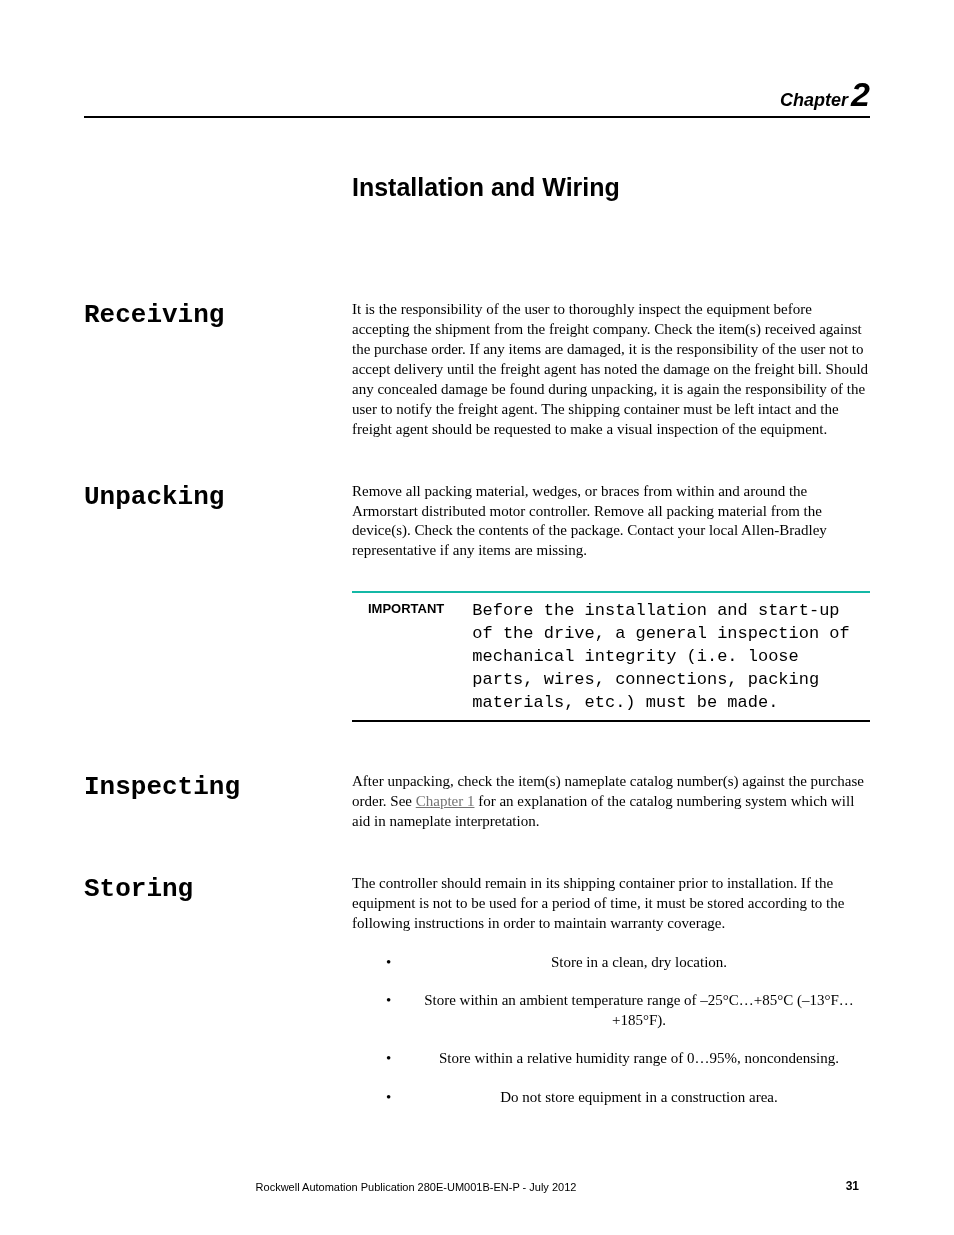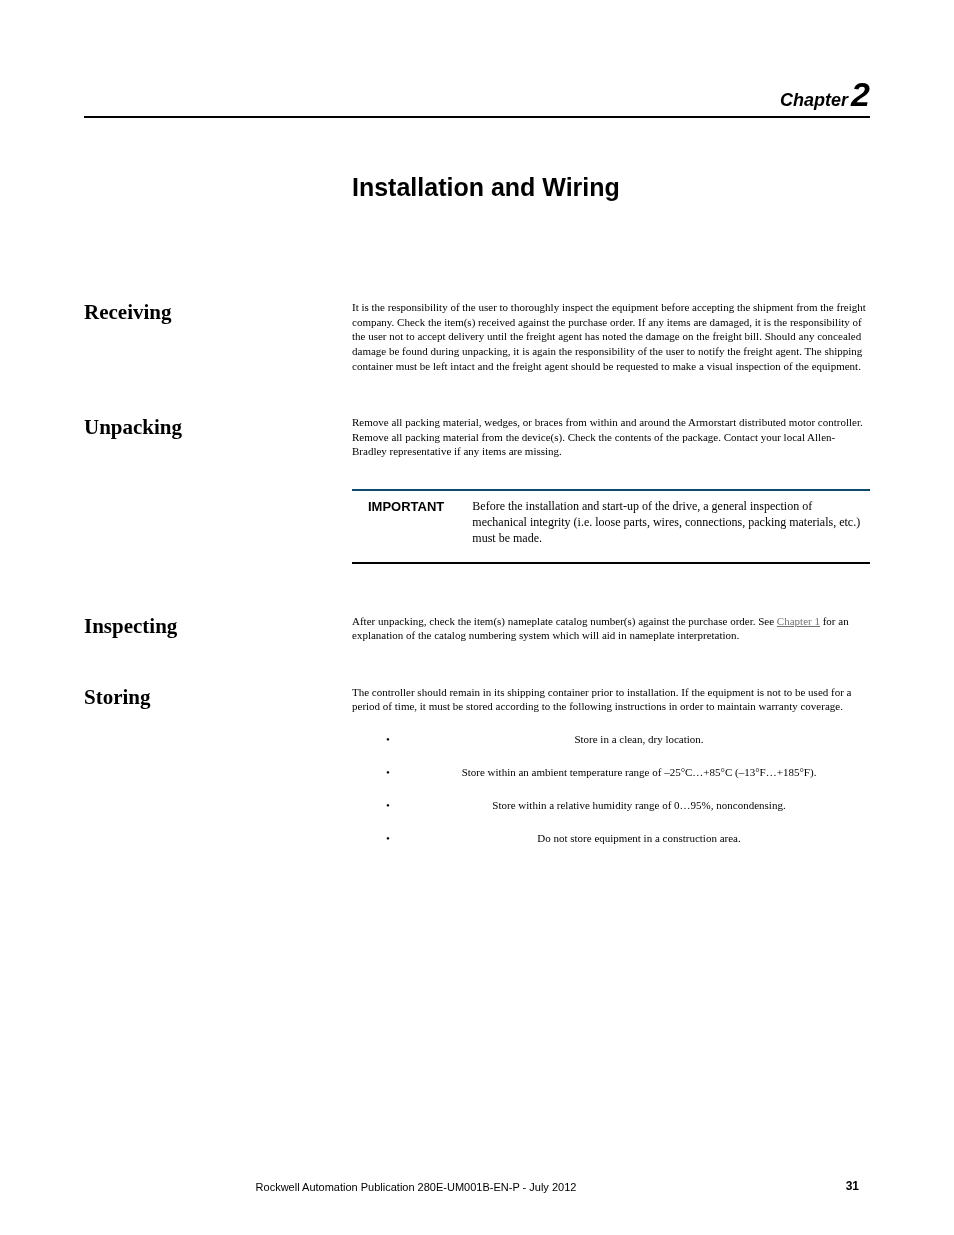--- a/index.html
+++ b/index.html
@@ -42,54 +42,54 @@
       display: flex;
       margin-bottom: 42px;
       align-items: flex-start;
     }
     .section-tight {
       margin-bottom: 30px;
     }
     .section-heading {
       width: 268px;
       flex: 0 0 268px;
-      font-family: Liberation Serif, serif;
+      font-family: Liberation Mono, monospace;
       font-weight: bold;
-      font-size: 21px;
+      font-size: 26px;
       padding-top: 0;
     }
     .section-body {
       flex: 1;
-      font-size: 11px;
+      font-size: 15px;
       line-height: 1.33;
     }
     .section-body p {
       margin: 0;
     }
     .important-box {
       margin-left: 268px;
-      border-top: 2px solid #0c4a6e;
+      border-top: 2px solid #14b8a6;
       border-bottom: 2px solid #000;
-      padding: 7px 0 15px 0;
+      padding: 7px 0 5px 0;
       margin-bottom: 50px;
       display: flex;
       align-items: flex-start;
       gap: 28px;
     }
     .important-label {
       font-family: Arial, Helvetica, sans-serif;
       font-weight: bold;
       font-size: 13px;
       padding-left: 16px;
       flex: 0 0 78px;
       padding-top: 1px;
     }
     .important-text {
-      font-family: Liberation Serif, serif;
-      font-size: 12px;
+      font-family: Liberation Mono, monospace;
+      font-size: 17px;
       line-height: 1.35;
       flex: 1;
       padding-right: 4px;
     }
     .link {
       color: #737373;
       text-decoration: underline;
     }
     ul.storing-list {
       list-style: none;

